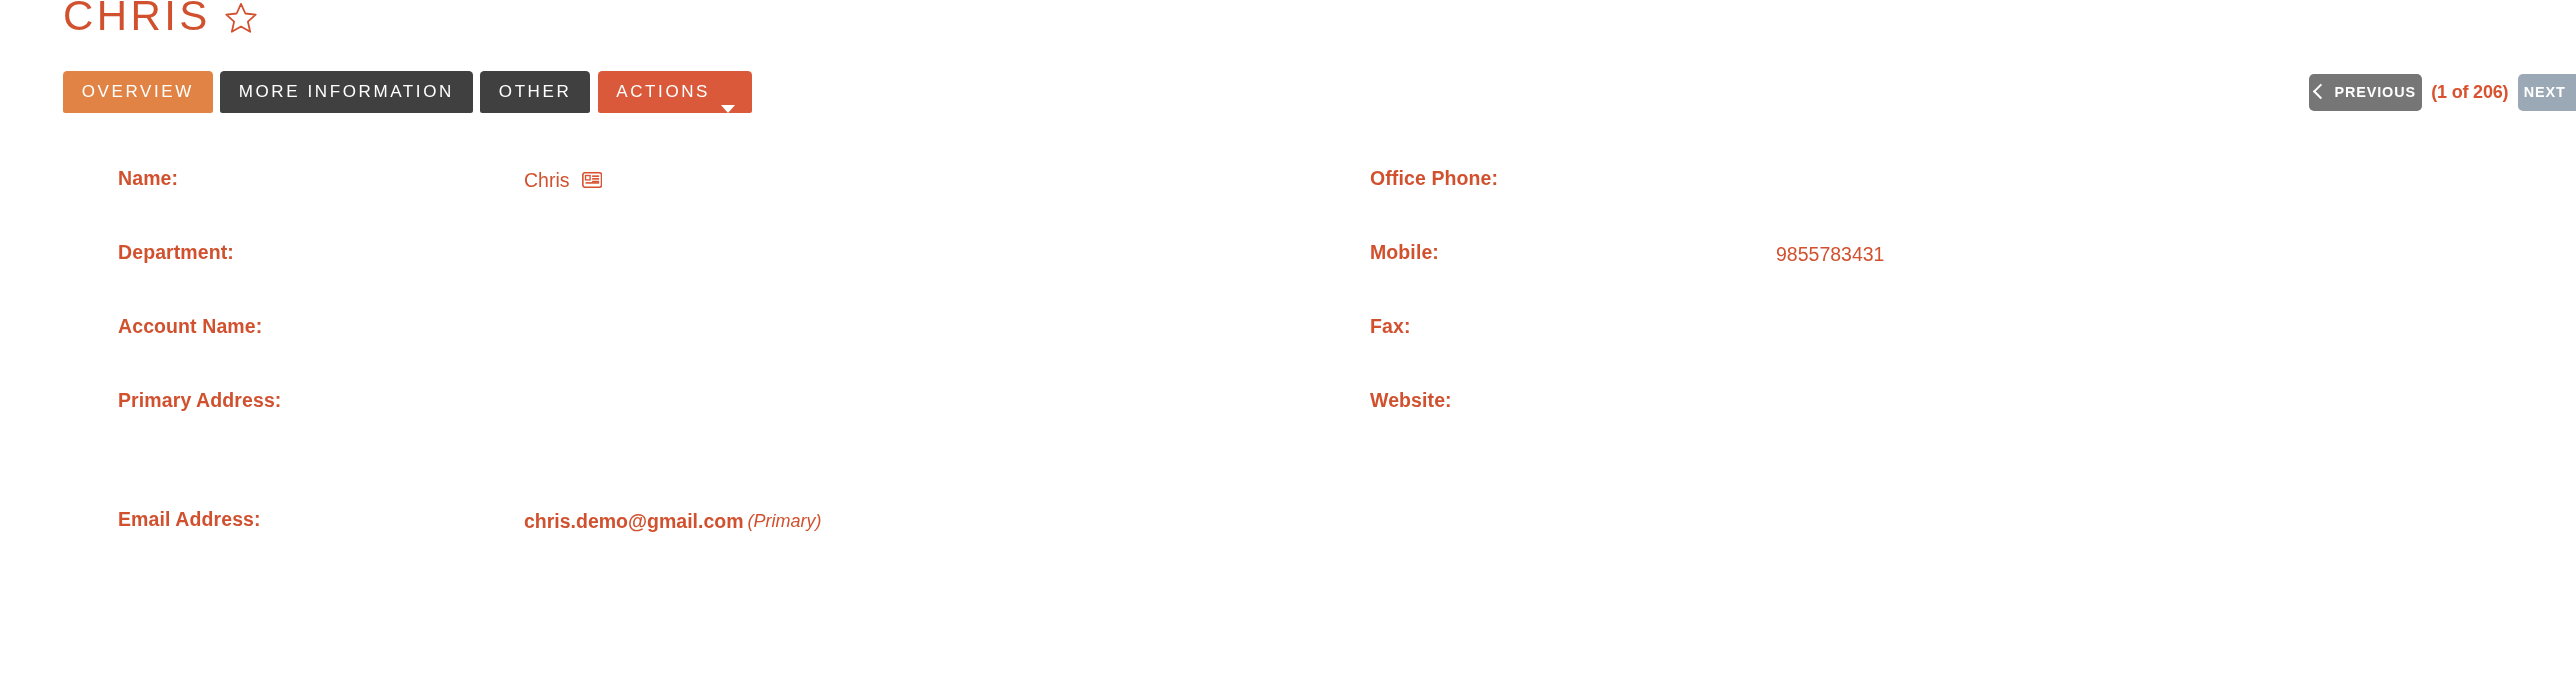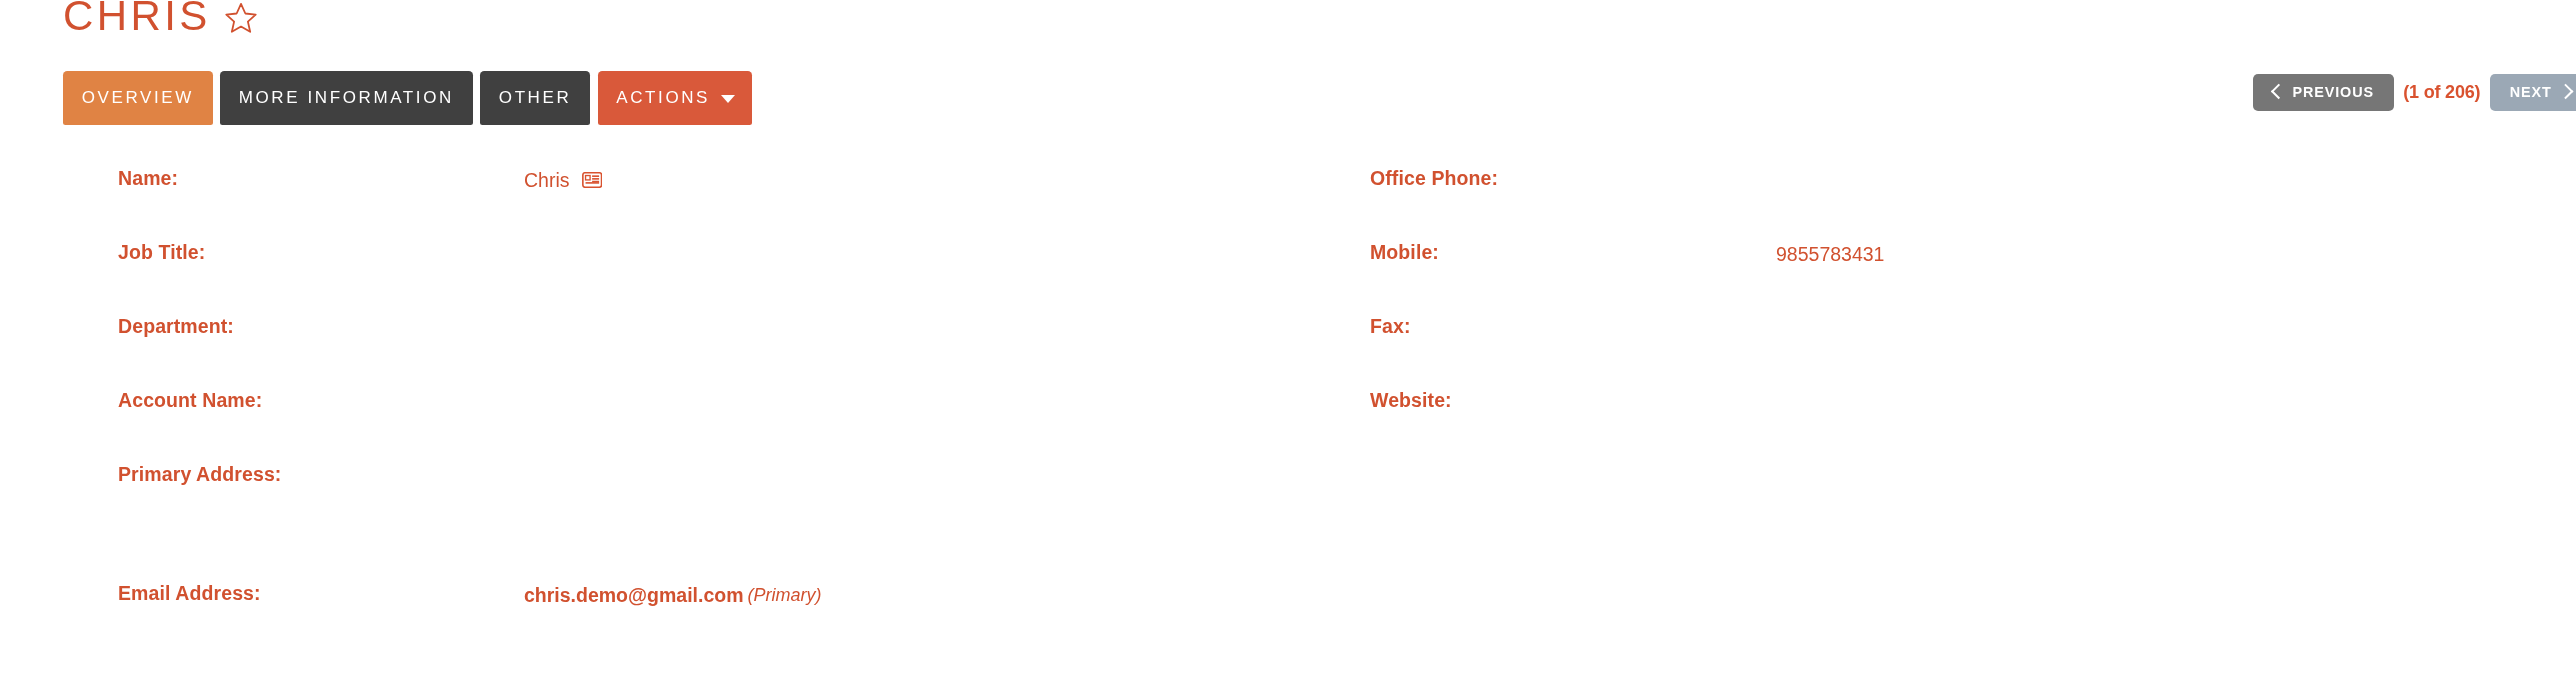--- a/index.html
+++ b/index.html
@@ -54,32 +54,32 @@
   .tab {
     border: 0;
     outline: 0;
     border-radius: 4.2px 4.2px 2.5px 2.5px;
     color: #ffffff;
     font-family: "Liberation Sans", sans-serif;
     font-size: 17px;
     font-weight: 400;
     letter-spacing: 2.6px;
     padding: 0 18.7px;
-    height: 54px;
+    height: 42px;
     line-height: 42px;
     white-space: nowrap;
     cursor: pointer;
     box-sizing: border-box;
   }
   .tab--active   { background: #e08344; }
   .tab--inactive { background: #404040; }
   .tab--actions  {
     background: #d9593a;
     display: flex;
-    align-items: center;
+    align-items: flex-end;
     gap: 11px;
     padding-right: 17px;
   }
   .caret-down {
     width: 0; height: 0;
     border-left: 7.6px solid transparent;
     border-right: 7.6px solid transparent;
     border-top: 8.5px solid #ffffff;
     display: block;
     margin-top: 1.7px;
@@ -98,21 +98,21 @@
   .pager-btn {
     border: 0;
     outline: 0;
     border-radius: 5.1px;
     color: #ffffff;
     font-family: "Liberation Sans", sans-serif;
     font-size: 14.4px;
     font-weight: bold;
     letter-spacing: 0.9px;
     height: 37px;
-    padding: 0 20px;
+    padding: 0 6px;
     display: flex;
     align-items: center;
     gap: 7.6px;
     cursor: pointer;
     white-space: nowrap;
     box-sizing: border-box;
   }
   .pager-btn--prev { background: #767676; }
   .pager-btn--next { background: #9ba8b5; margin-right: -15.3px; }
   .chev {
@@ -237,24 +237,20 @@
             <rect x="4.1" y="4.2" width="5.4" height="5.2" fill="none" stroke="#d9522f" stroke-width="1.6"></rect>
             <rect x="11.9" y="4.0" width="8.3" height="1.9" fill="#d9522f"></rect>
             <rect x="11.9" y="7.2" width="8.3" height="1.9" fill="#d9522f"></rect>
             <rect x="11.9" y="10.4" width="8.3" height="1.9" fill="#d9522f"></rect>
             <rect x="4.1" y="12.0" width="16.1" height="1.9" fill="#d9522f"></rect>
           </svg>
         </span>
       </div>
     </div>
 
-    <div class="field-row">
-      <div class="field-label">Job Title:</div>
-      <div class="field-value"></div>
-    </div>
 
     <div class="field-row">
       <div class="field-label">Department:</div>
       <div class="field-value"></div>
     </div>
 
     <div class="field-row">
       <div class="field-label">Account Name:</div>
       <div class="field-value"></div>
     </div>

